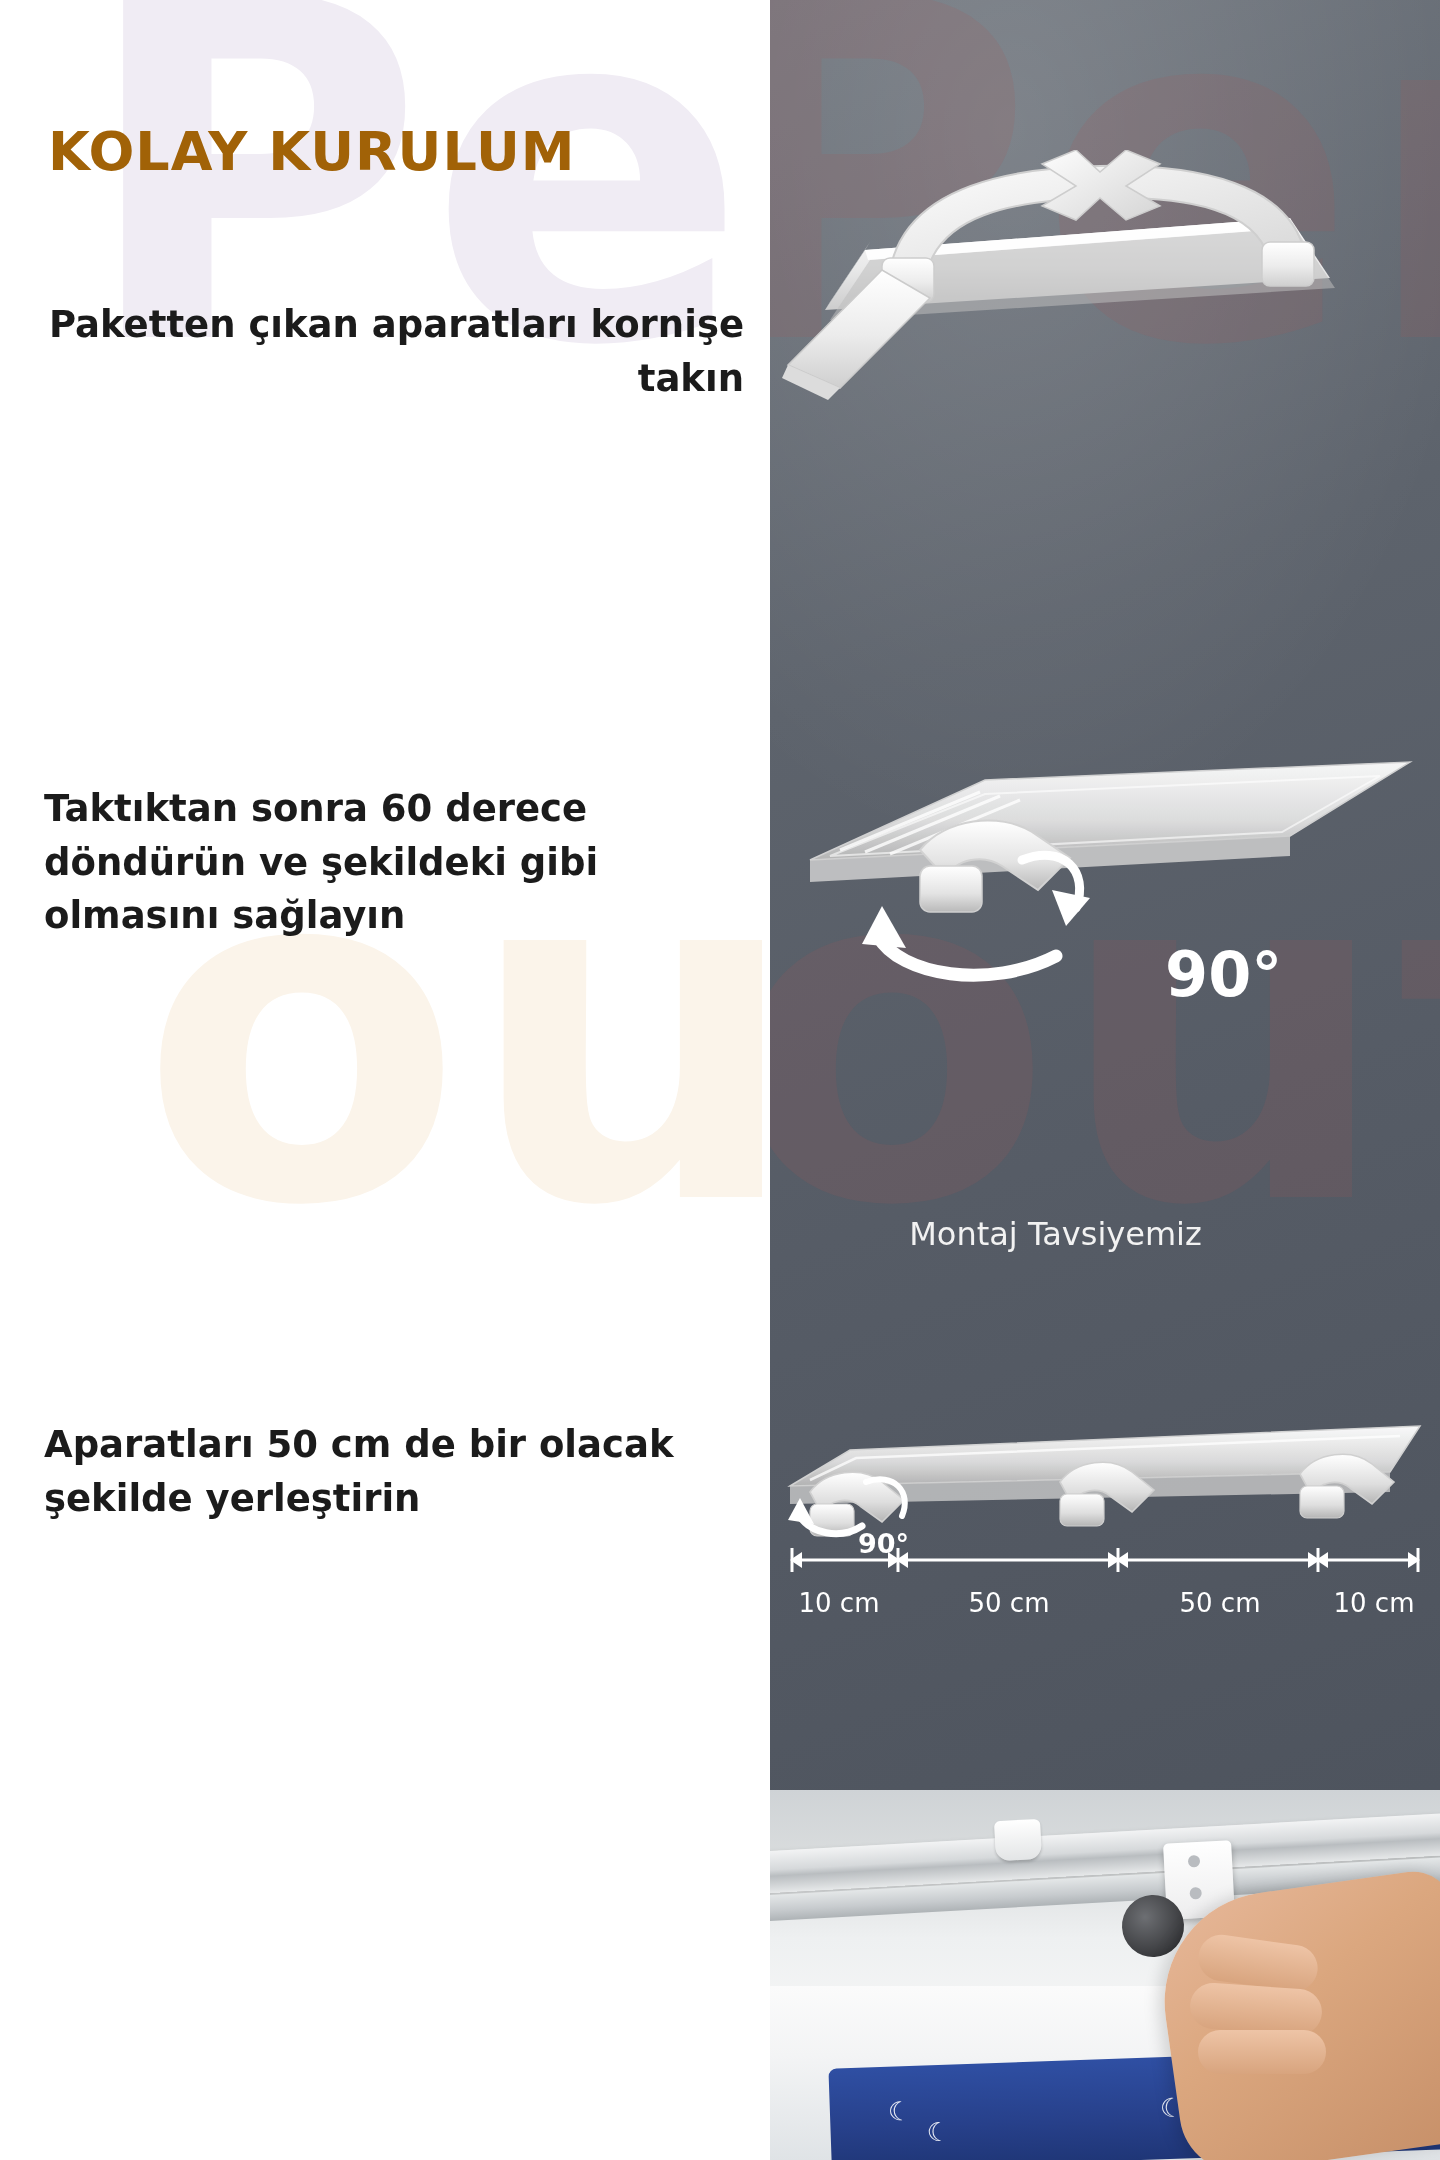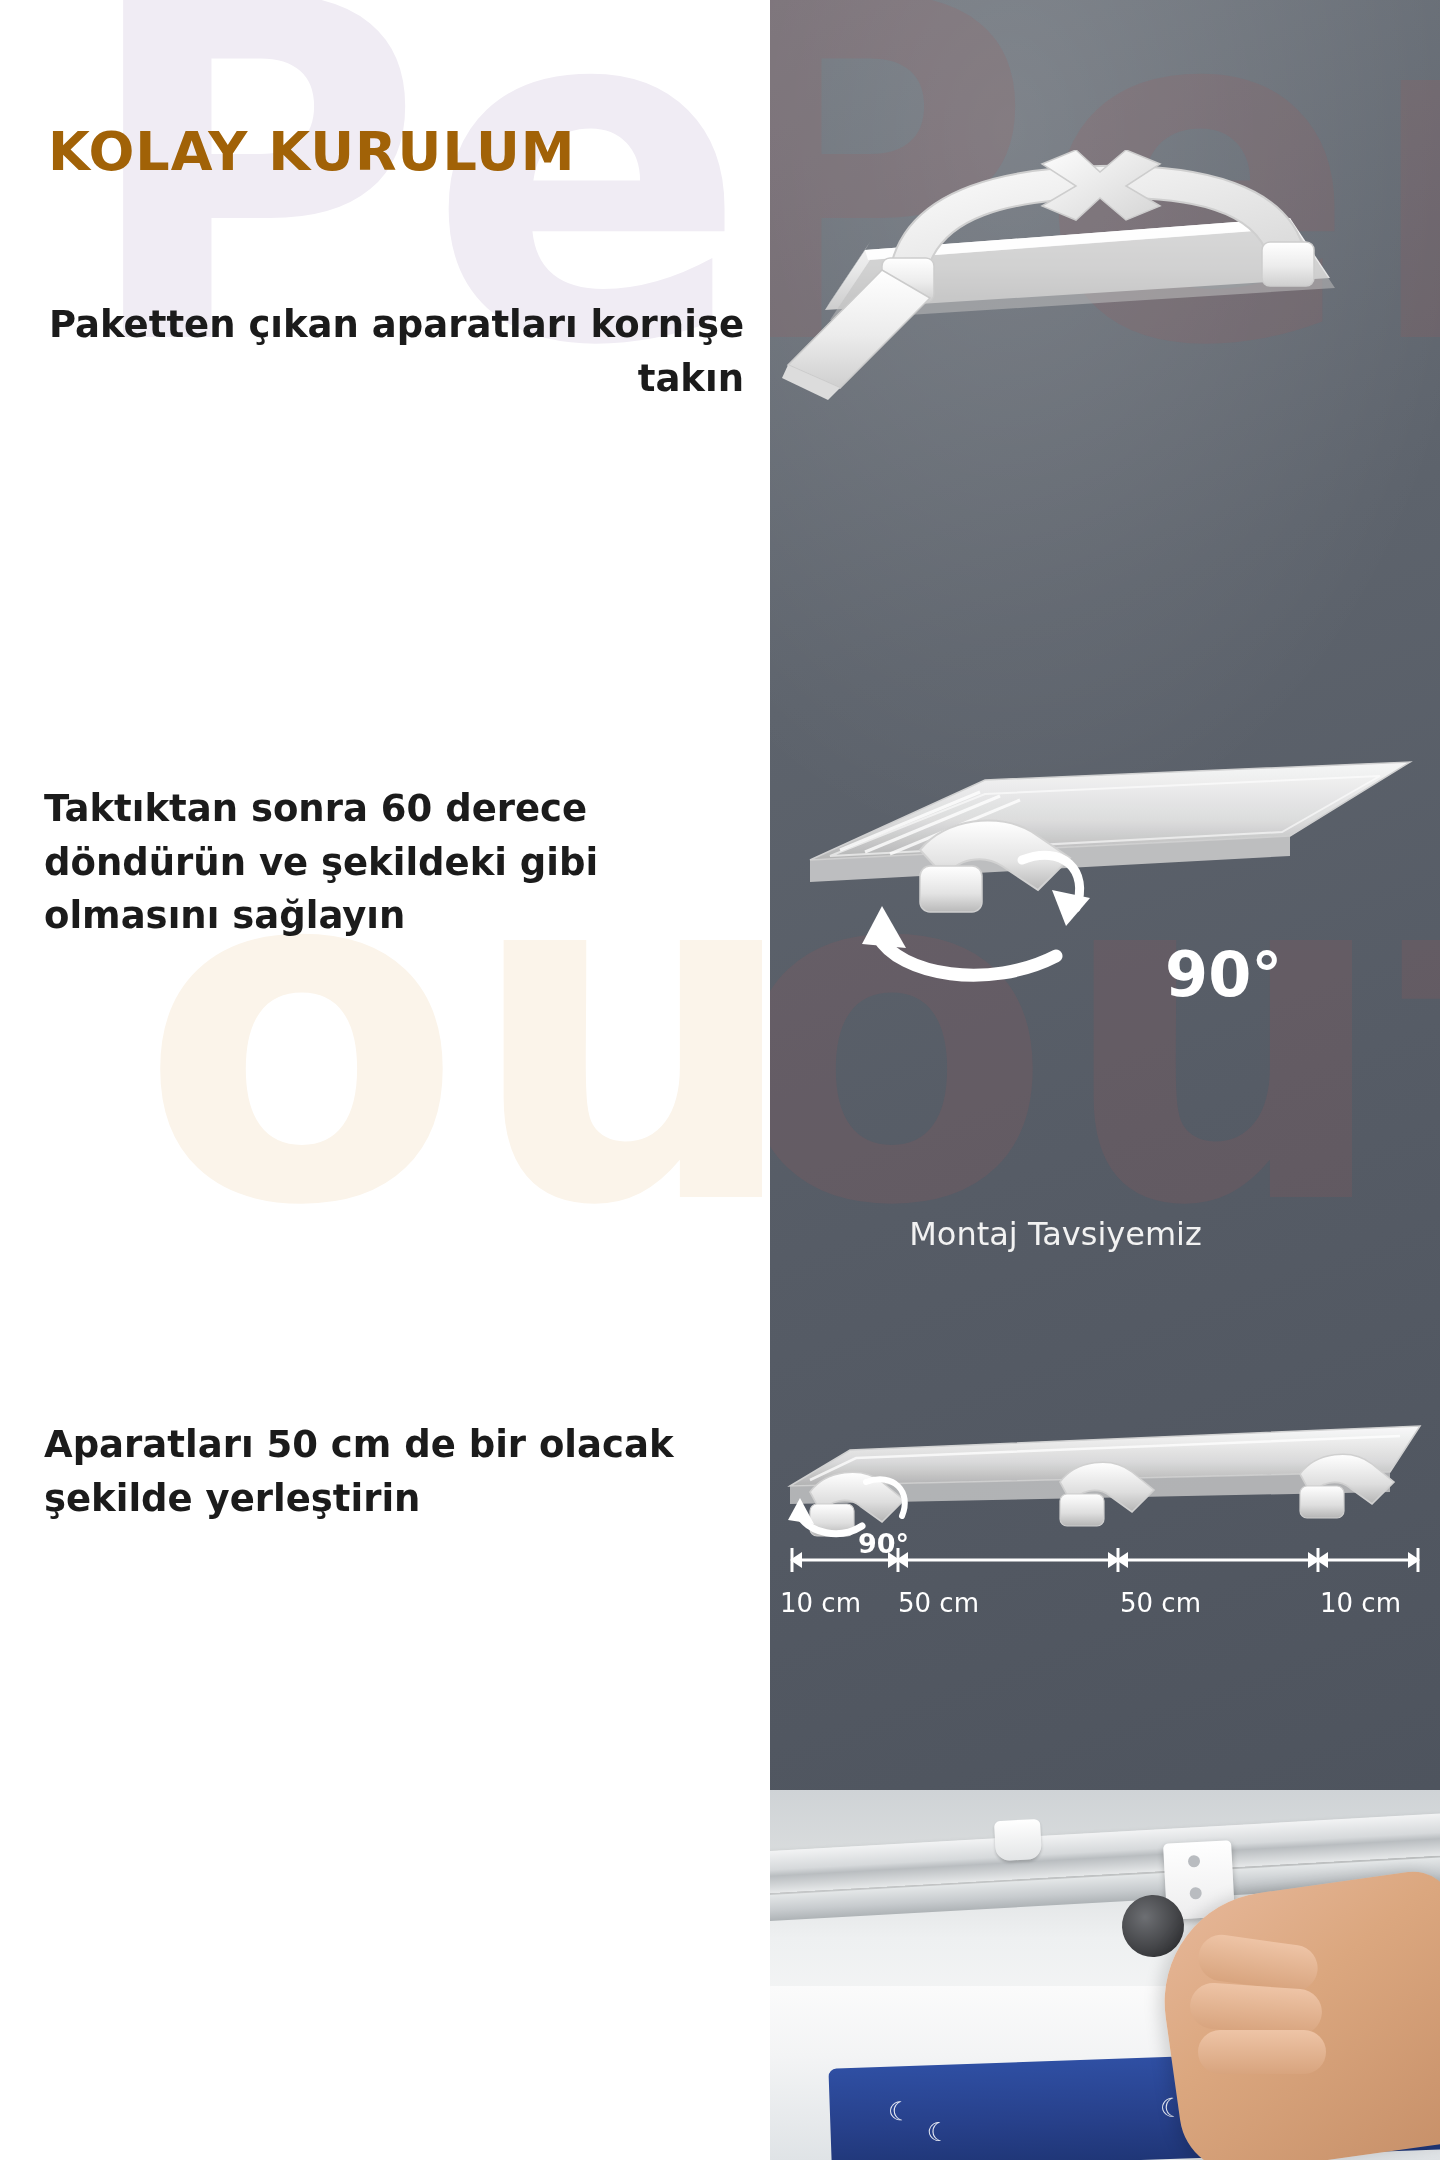--- a/index.html
+++ b/index.html
@@ -185,20 +185,21 @@
     left: 10px;
     top: 188px;
     width: 650px;
     display: flex;
     align-items: center;
   }
   .dim {
     color: #ffffff;
     font-size: 26px;
     font-family: "DejaVu Sans", sans-serif;
+    text-align: center;
   }
   .deg-small {
     position: absolute;
     left: 88px;
     top: 128px;
     font-size: 27px;
     font-weight: 700;
     color: #ffffff;
     font-family: "DejaVu Sans", sans-serif;
   }

